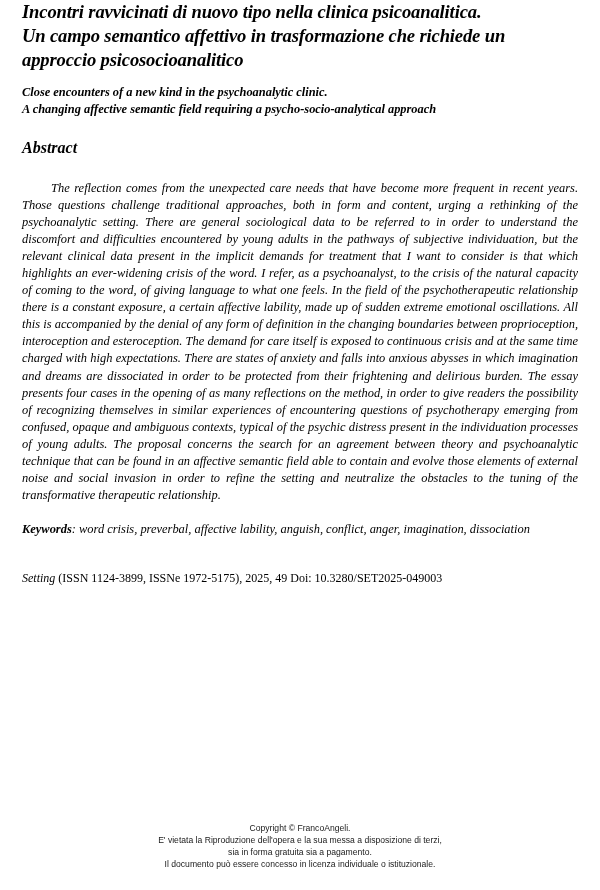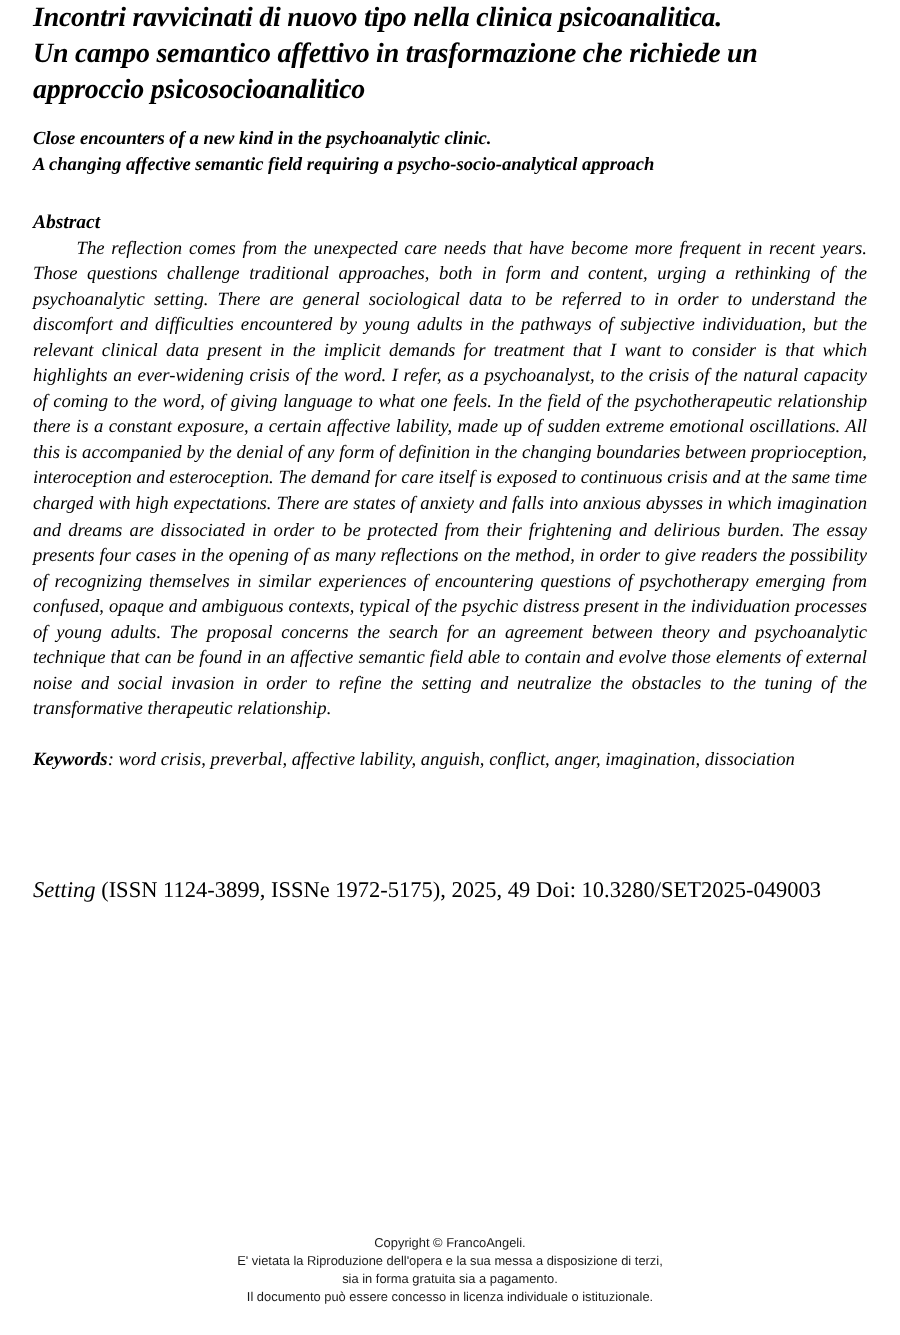--- a/index.html
+++ b/index.html
@@ -60,37 +60,37 @@
     font-weight: bold;
     font-style: italic;
     margin-top: 12px;
   }
   .subtitle .sline {
     display: block;
   }
 
   
   .abstract-heading {
-    font-size: 13px;
+    font-size: 16px;
     line-height: 17px;
     font-weight: bold;
     font-style: italic;
     margin-top: 21px;
   }
 
   
   .abstract-body {
     font-size: 12.45px;
     line-height: 17.05px;
     font-style: italic;
     font-weight: normal;
     text-align: justify;
     text-justify: inter-word;
     text-indent: 29px;
-    margin-top: 1px;
+    margin-top: 24px;
     hyphens: none;
   }
 
   
   .keywords {
     font-size: 12.45px;
     line-height: 17.05px;
     font-style: italic;
     text-align: justify;
     text-justify: inter-word;
@@ -100,24 +100,24 @@
     font-weight: bold;
     font-style: italic;
   }
   .keywords .kw-list {
     font-weight: normal;
     font-style: italic;
   }
 
   
   .citation {
-    font-size: 15px;
+    font-size: 12px;
     line-height: 17px;
     font-style: normal;
-    margin-top: 71px;
+    margin-top: 32px;
     white-space: nowrap;
   }
   .citation .journal {
     font-style: italic;
   }
 
   
   .footer {
     position: absolute;
     left: 0;

